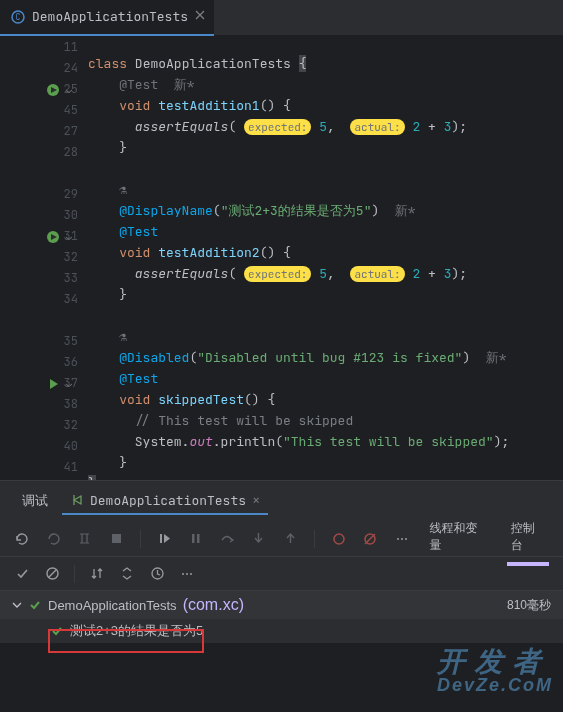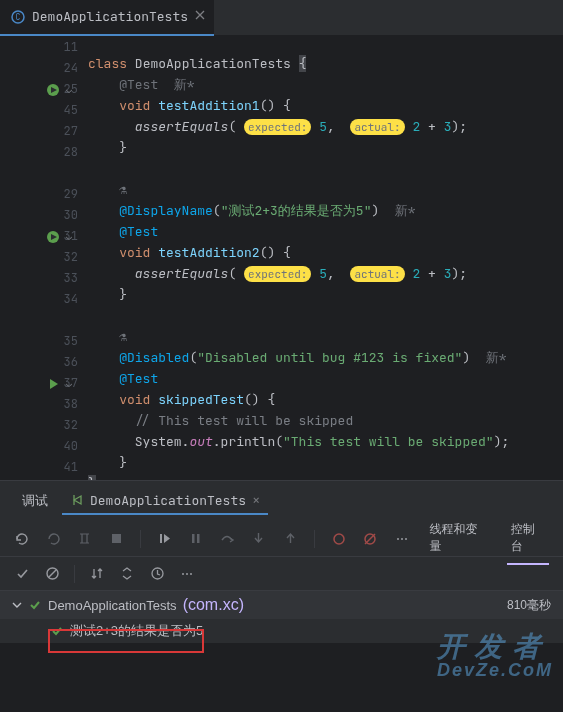--- a/index.html
+++ b/index.html
@@ -144,21 +144,21 @@
       display: flex;
       gap: 16px;
       font-family: Liberation Serif, serif;
       font-size: 12px;
       justify-content: flex-end;
     }
     .toolbar-tab {
       padding: 8px 4px;
       color: #bcbec4;
     }
-    .toolbar-tab.active { border-bottom: 2px solid #c4b5fd; }
+    .toolbar-tab.active { border-bottom: 4px solid #c4b5fd; }
     .tb-icon { width: 16px; height: 16px; opacity: 0.75; display: flex; align-items: center; justify-content: center; }
     
     .toolbar2 {
       height: 34px;
       display: flex;
       align-items: center;
       padding: 0 14px;
       gap: 14px;
       background: #2b2d30;
       border-bottom: 1px solid #393b40;
@@ -188,21 +188,21 @@
     }
     .tree-row .time { margin-left: auto; padding-right: 12px; color: #bcbec4; font-size: 12px; opacity: 0.4; }
     .highlight-box {
       position: absolute;
       border: 2px solid #d93838;
       pointer-events: none;
     }
     .watermark {
       position: absolute;
       right: 10px;
-      bottom: 33px;
+      bottom: 18px;
       font-family: sans-serif;
       font-size: 28px;
       font-weight: bold;
       font-style: italic;
       color: #5a9fd4;
       opacity: 0.55;
       letter-spacing: 1px;
       line-height: 1;
     }
     .watermark .sub { font-size: 18px; letter-spacing: 2px; }

